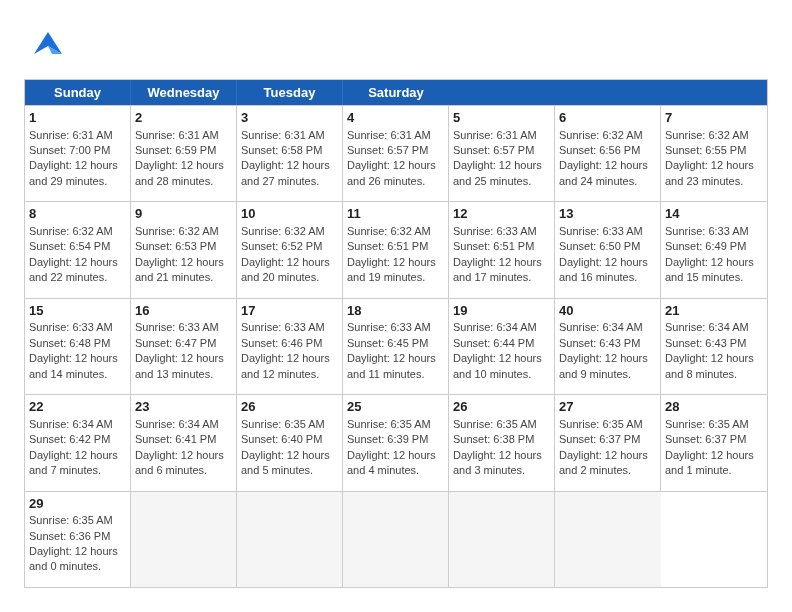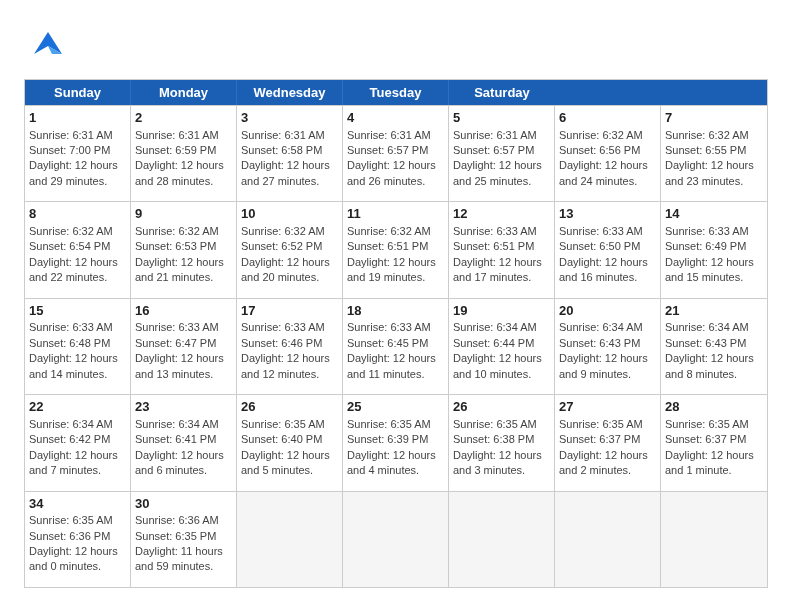--- a/index.html
+++ b/index.html
@@ -129,21 +129,20 @@
     </div>
     <div class="title-block">
       <div class="month-title"></div>
       <div class="subtitle"></div>
     </div>
   </div>
 
   <div class="calendar">
     <div class="cal-header">
     <div class="cal-header-cell">Sunday</div>
-        <div class="cal-header-cell">Monday</div>
         <div class="cal-header-cell">Wednesday</div>
         <div class="cal-header-cell">Tuesday</div>
         <div class="cal-header-cell">Saturday</div>
       </div>
     <div class="cal-body">
     <div class="cal-row">
           <div class="cal-cell">
             <span class="day-num">1</span>
             <div class="cell-info">Sunrise: 6:31 AM<br>Sunset: 7:00 PM<br>Daylight: 12 hours<br>and 29 minutes.</div>
           </div>
@@ -217,21 +216,21 @@
           </div>
           <div class="cal-cell">
             <span class="day-num">18</span>
             <div class="cell-info">Sunrise: 6:33 AM<br>Sunset: 6:45 PM<br>Daylight: 12 hours<br>and 11 minutes.</div>
           </div>
           <div class="cal-cell">
             <span class="day-num">19</span>
             <div class="cell-info">Sunrise: 6:34 AM<br>Sunset: 6:44 PM<br>Daylight: 12 hours<br>and 10 minutes.</div>
           </div>
           <div class="cal-cell">
-            <span class="day-num">20</span>
+            <span class="day-num">40</span>
             <div class="cell-info">Sunrise: 6:34 AM<br>Sunset: 6:43 PM<br>Daylight: 12 hours<br>and 9 minutes.</div>
           </div>
           <div class="cal-cell">
             <span class="day-num">21</span>
             <div class="cell-info">Sunrise: 6:34 AM<br>Sunset: 6:43 PM<br>Daylight: 12 hours<br>and 8 minutes.</div>
           </div>
         </div>
         <div class="cal-row">
           <div class="cal-cell">
             <span class="day-num">22</span>
@@ -257,26 +256,22 @@
             <span class="day-num">27</span>
             <div class="cell-info">Sunrise: 6:35 AM<br>Sunset: 6:37 PM<br>Daylight: 12 hours<br>and 2 minutes.</div>
           </div>
           <div class="cal-cell">
             <span class="day-num">28</span>
             <div class="cell-info">Sunrise: 6:35 AM<br>Sunset: 6:37 PM<br>Daylight: 12 hours<br>and 1 minute.</div>
           </div>
         </div>
         <div class="cal-row">
           <div class="cal-cell">
-            <span class="day-num">34</span>
+            <span class="day-num">29</span>
             <div class="cell-info">Sunrise: 6:35 AM<br>Sunset: 6:36 PM<br>Daylight: 12 hours<br>and 0 minutes.</div>
-          </div>
-          <div class="cal-cell">
-            <span class="day-num">30</span>
-            <div class="cell-info">Sunrise: 6:36 AM<br>Sunset: 6:35 PM<br>Daylight: 11 hours<br>and 59 minutes.</div>
           </div>
           <div class="cal-cell empty"></div>
           <div class="cal-cell empty"></div>
           <div class="cal-cell empty"></div>
           <div class="cal-cell empty"></div>
           <div class="cal-cell empty"></div>
         </div>
       </div>
   </div>
 </div>

